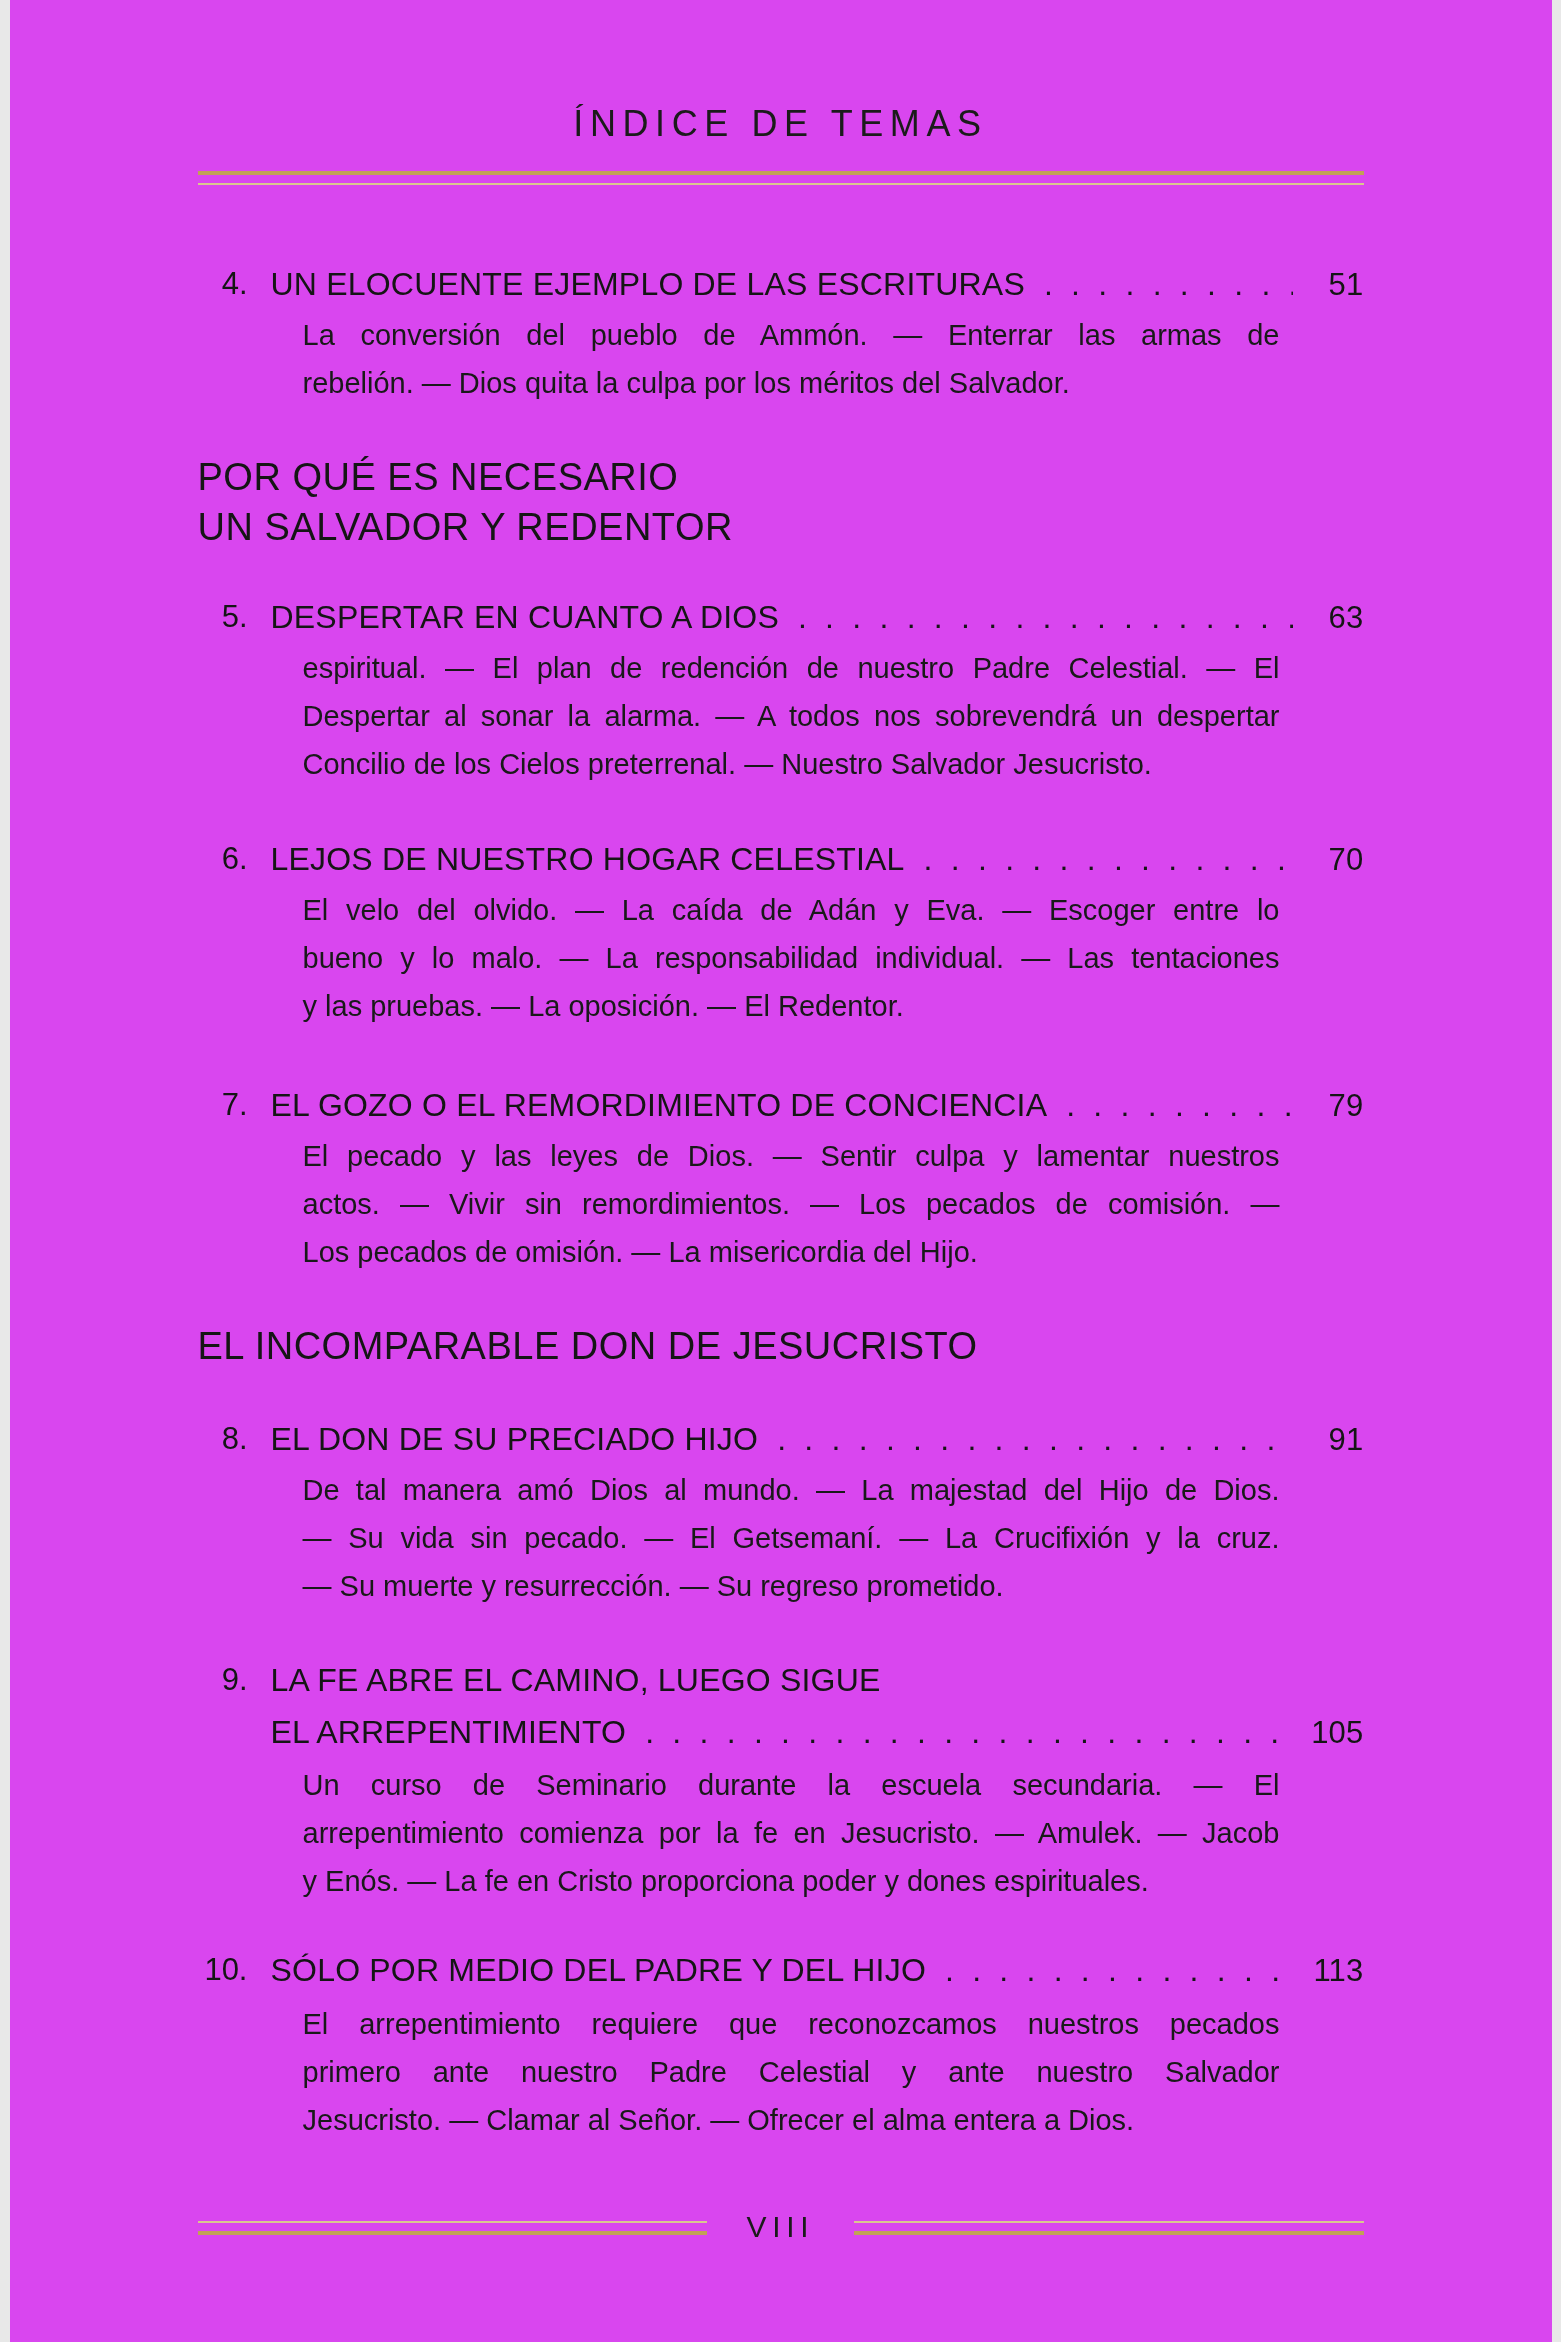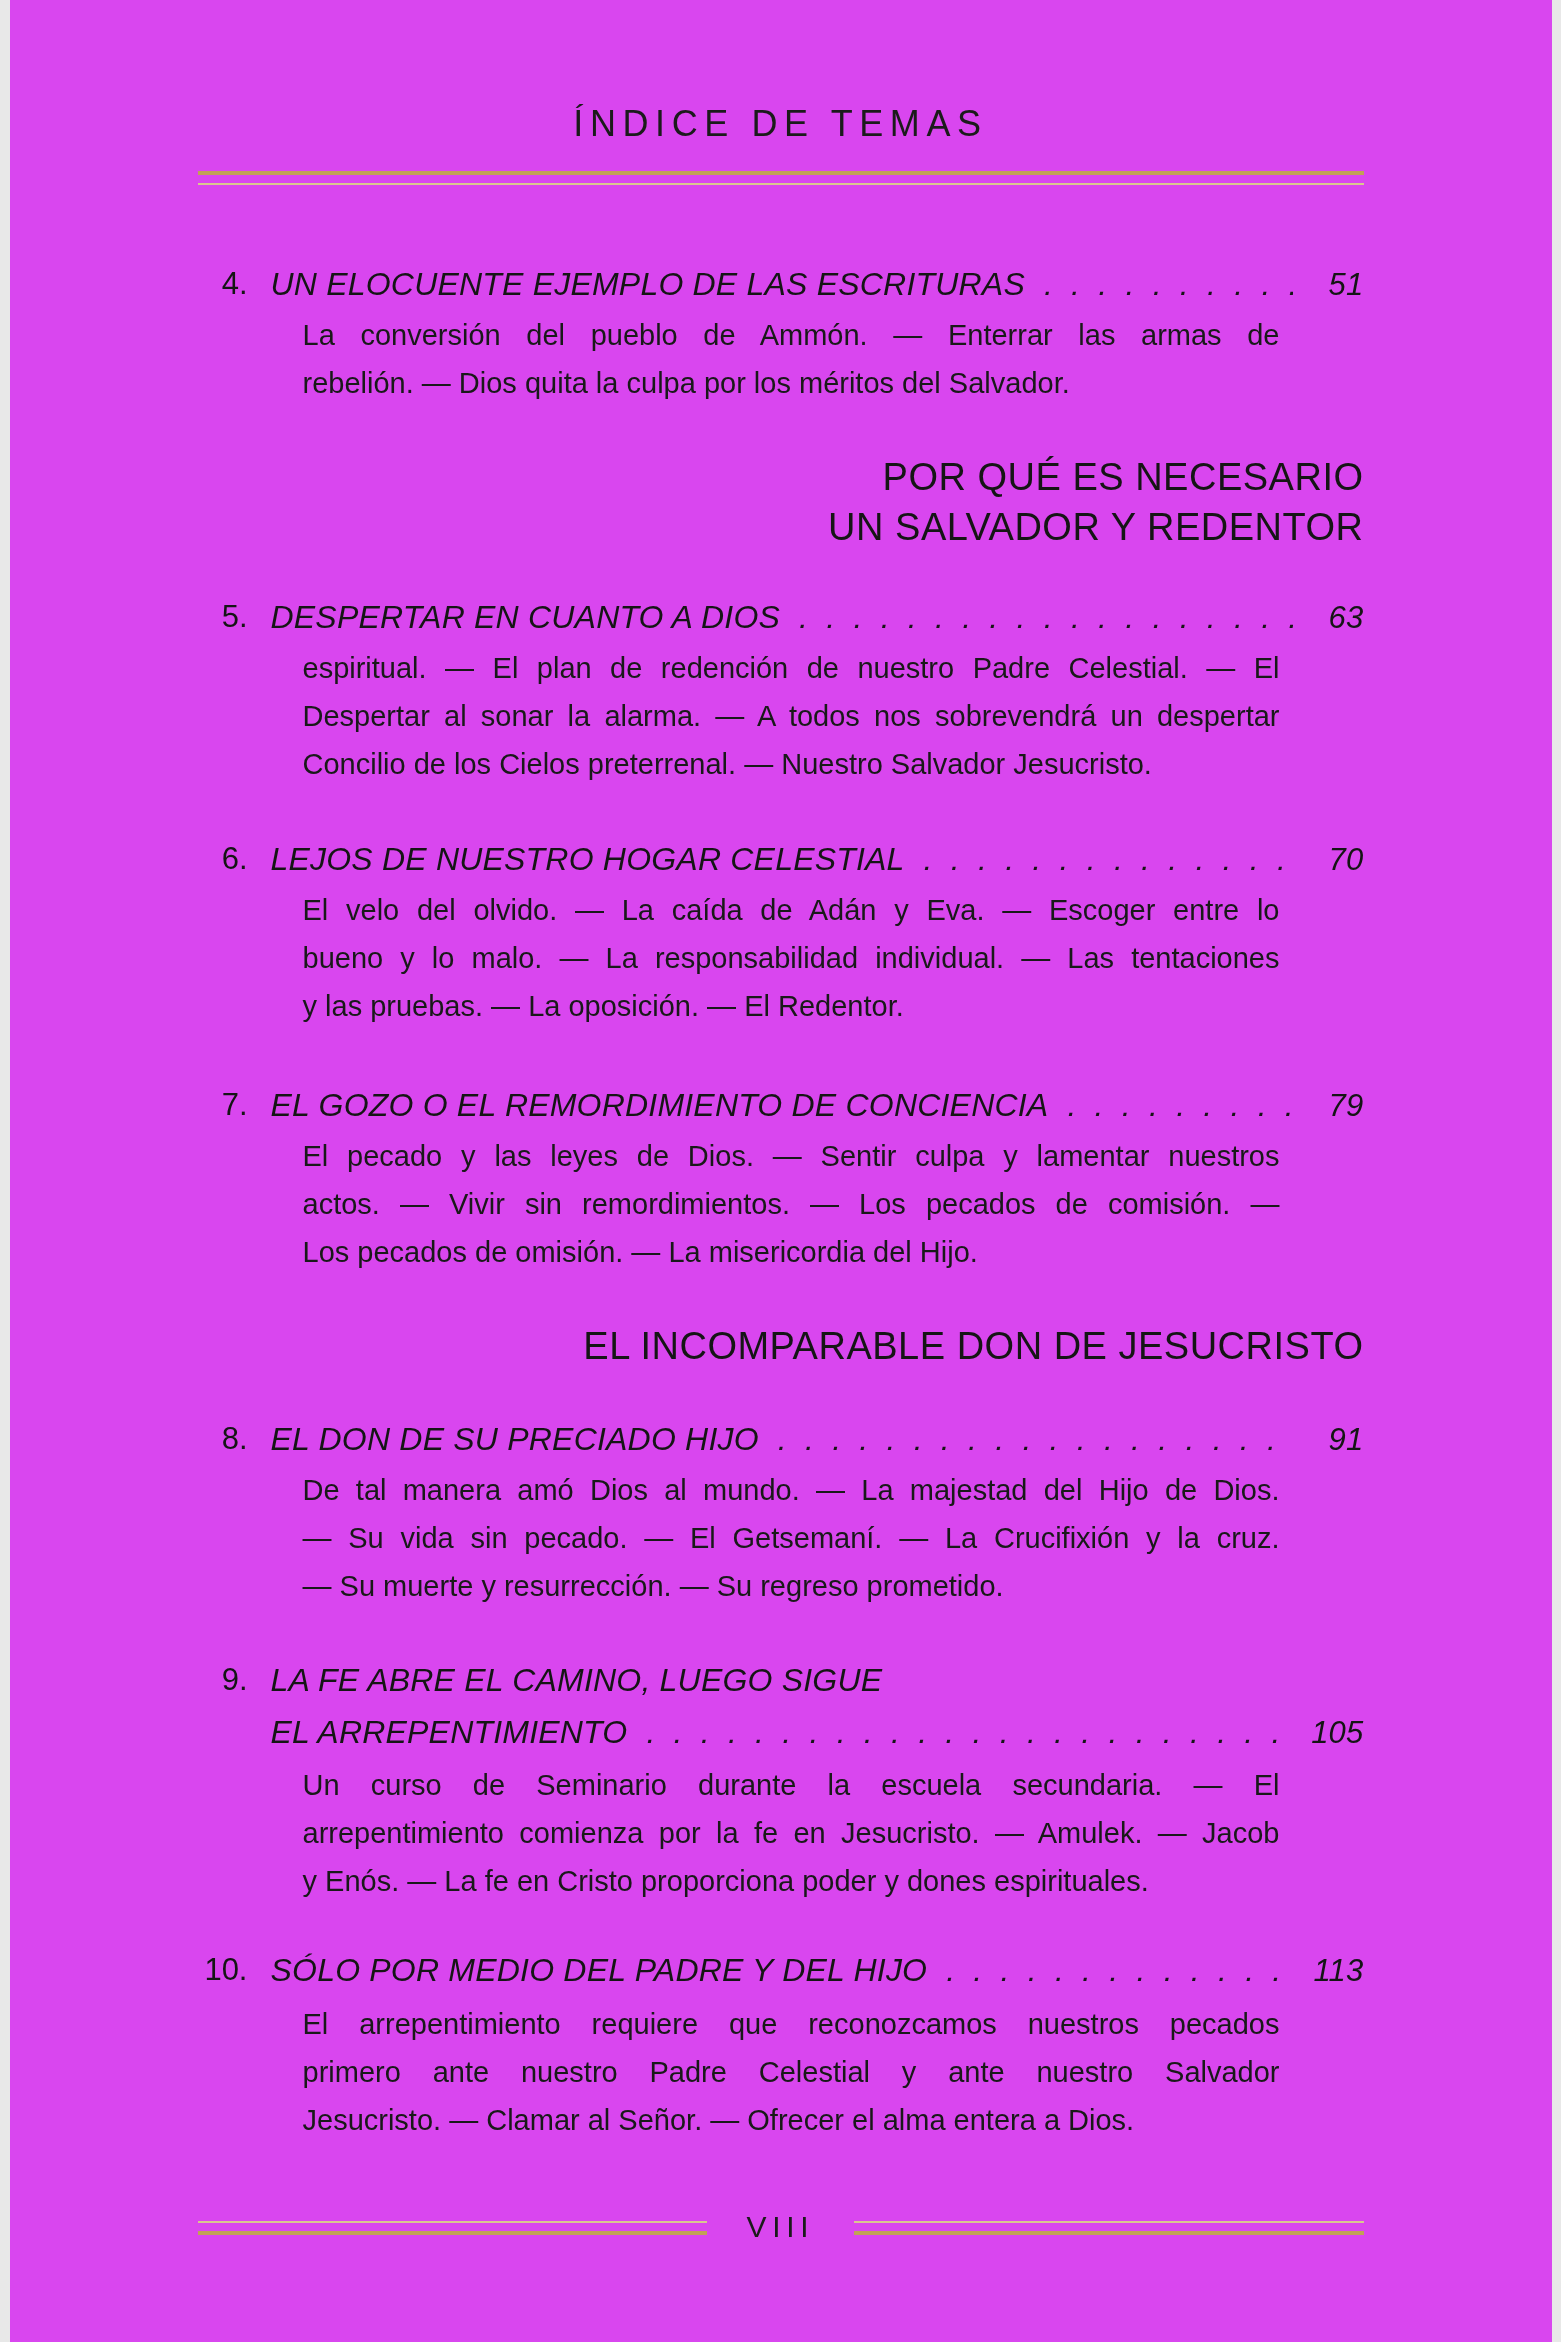--- a/index.html
+++ b/index.html
@@ -23,21 +23,21 @@
     color: #1b1b1b;
   }
   .rules-top { position: absolute; top: 171px; left: 188px; right: 188px; }
   .rline-dark  { height: 3.8px; background: #c2a155; }
   .rline-light { height: 1.9px; background: #dac68f; }
   .rules-top .rline-light { margin-top: 8.5px; }
 
   
   .section-heading {
     position: absolute; left: 188px; right: 188px;
-    text-align: right;
+    text-align: left;
     font-size: 38px; line-height: 50px;
     font-weight: 400;
     letter-spacing: 0.5px;
     color: #151515;
   }
 
   
   .entry { position: absolute; left: 188px; right: 188px; }
   .title-row { display: flex; align-items: flex-start; }
   .num-col {
@@ -45,21 +45,20 @@
     text-align: right;
     font-size: 31px; line-height: 42px;
     color: #151515;
   }
   .title-col { flex: 1 1 auto; margin-left: 23px; min-width: 0; }
   .tline {
     display: flex; align-items: baseline;
     font-size: 32px; line-height: 42px;
     letter-spacing: 0.2px;
     color: #151515;
-    font-style: italic;
   }
   .tline.second { margin-top: 9.5px; }
   .ttext { flex: none; white-space: nowrap; }
   .leader {
     flex: 1 1 auto; min-width: 38px;
     overflow: hidden; white-space: nowrap;
     margin: 0 13.2px 0 19px;
     letter-spacing: 4.7px;
   }
   .leader::after {

